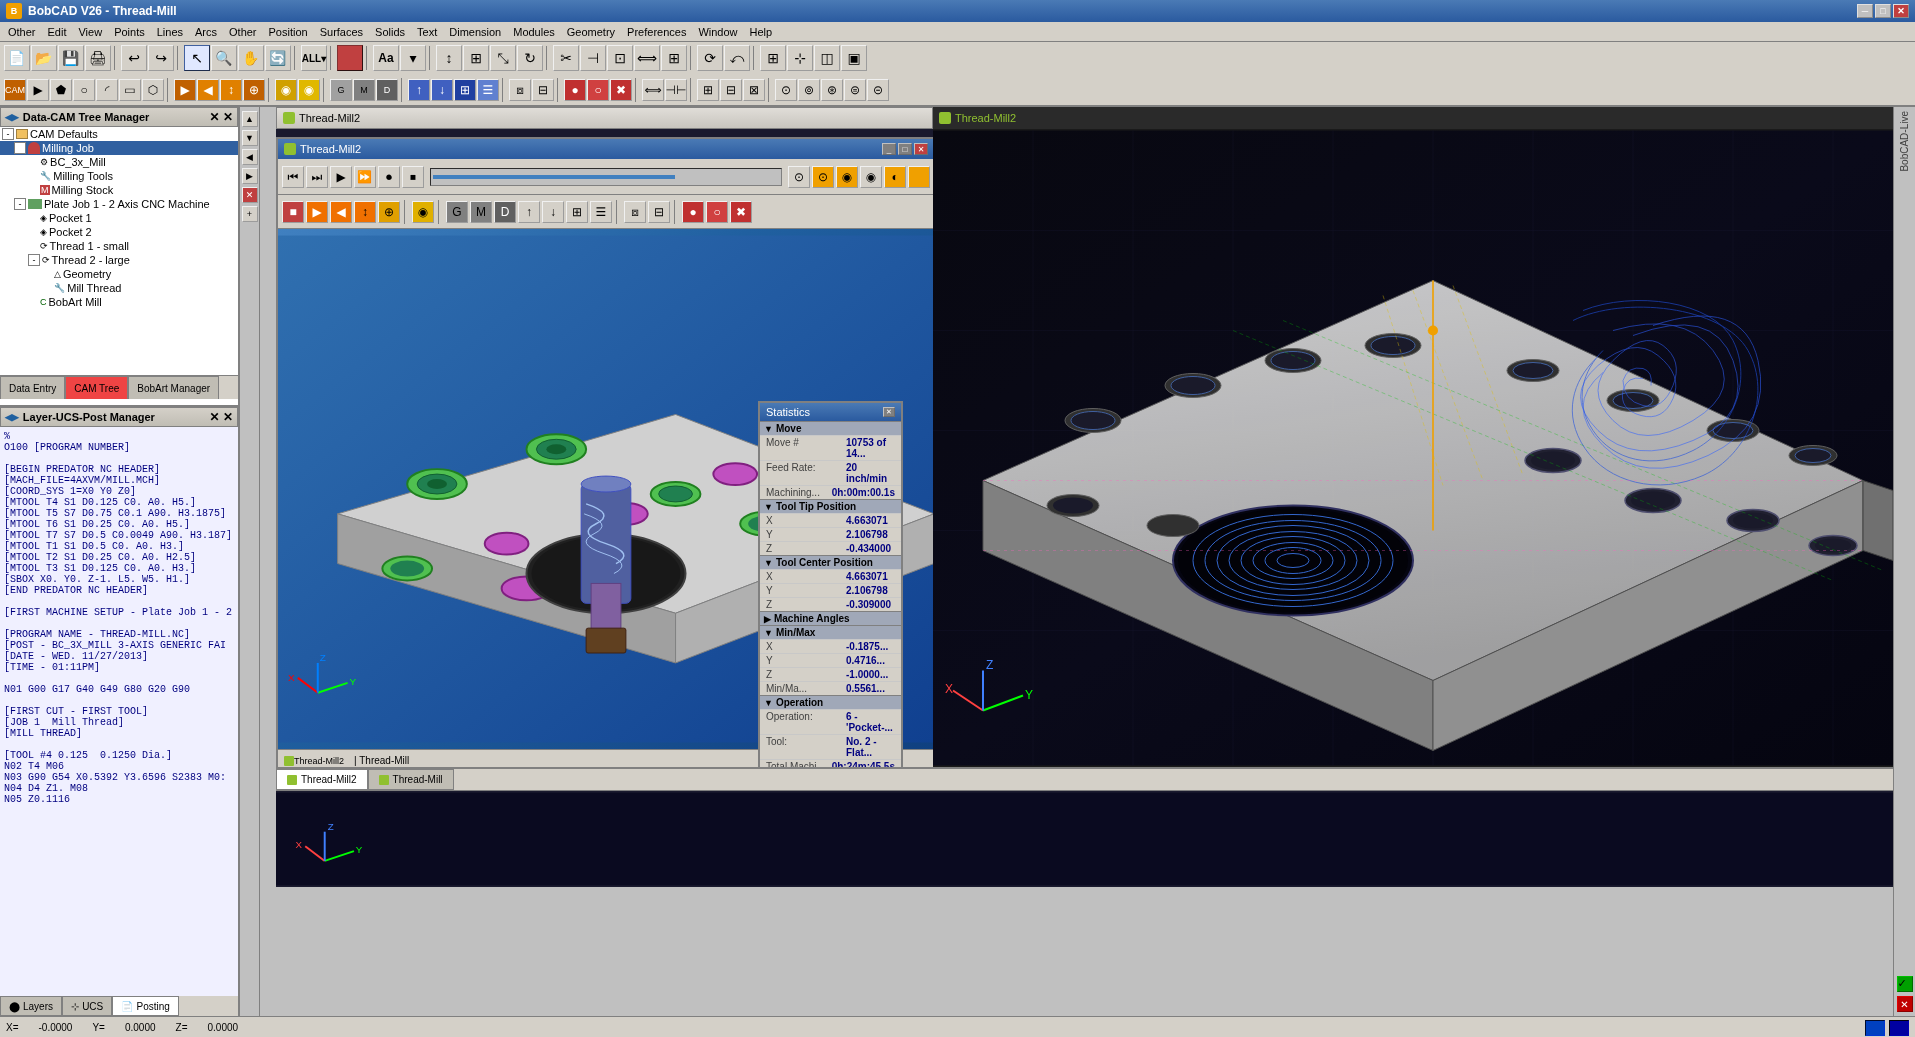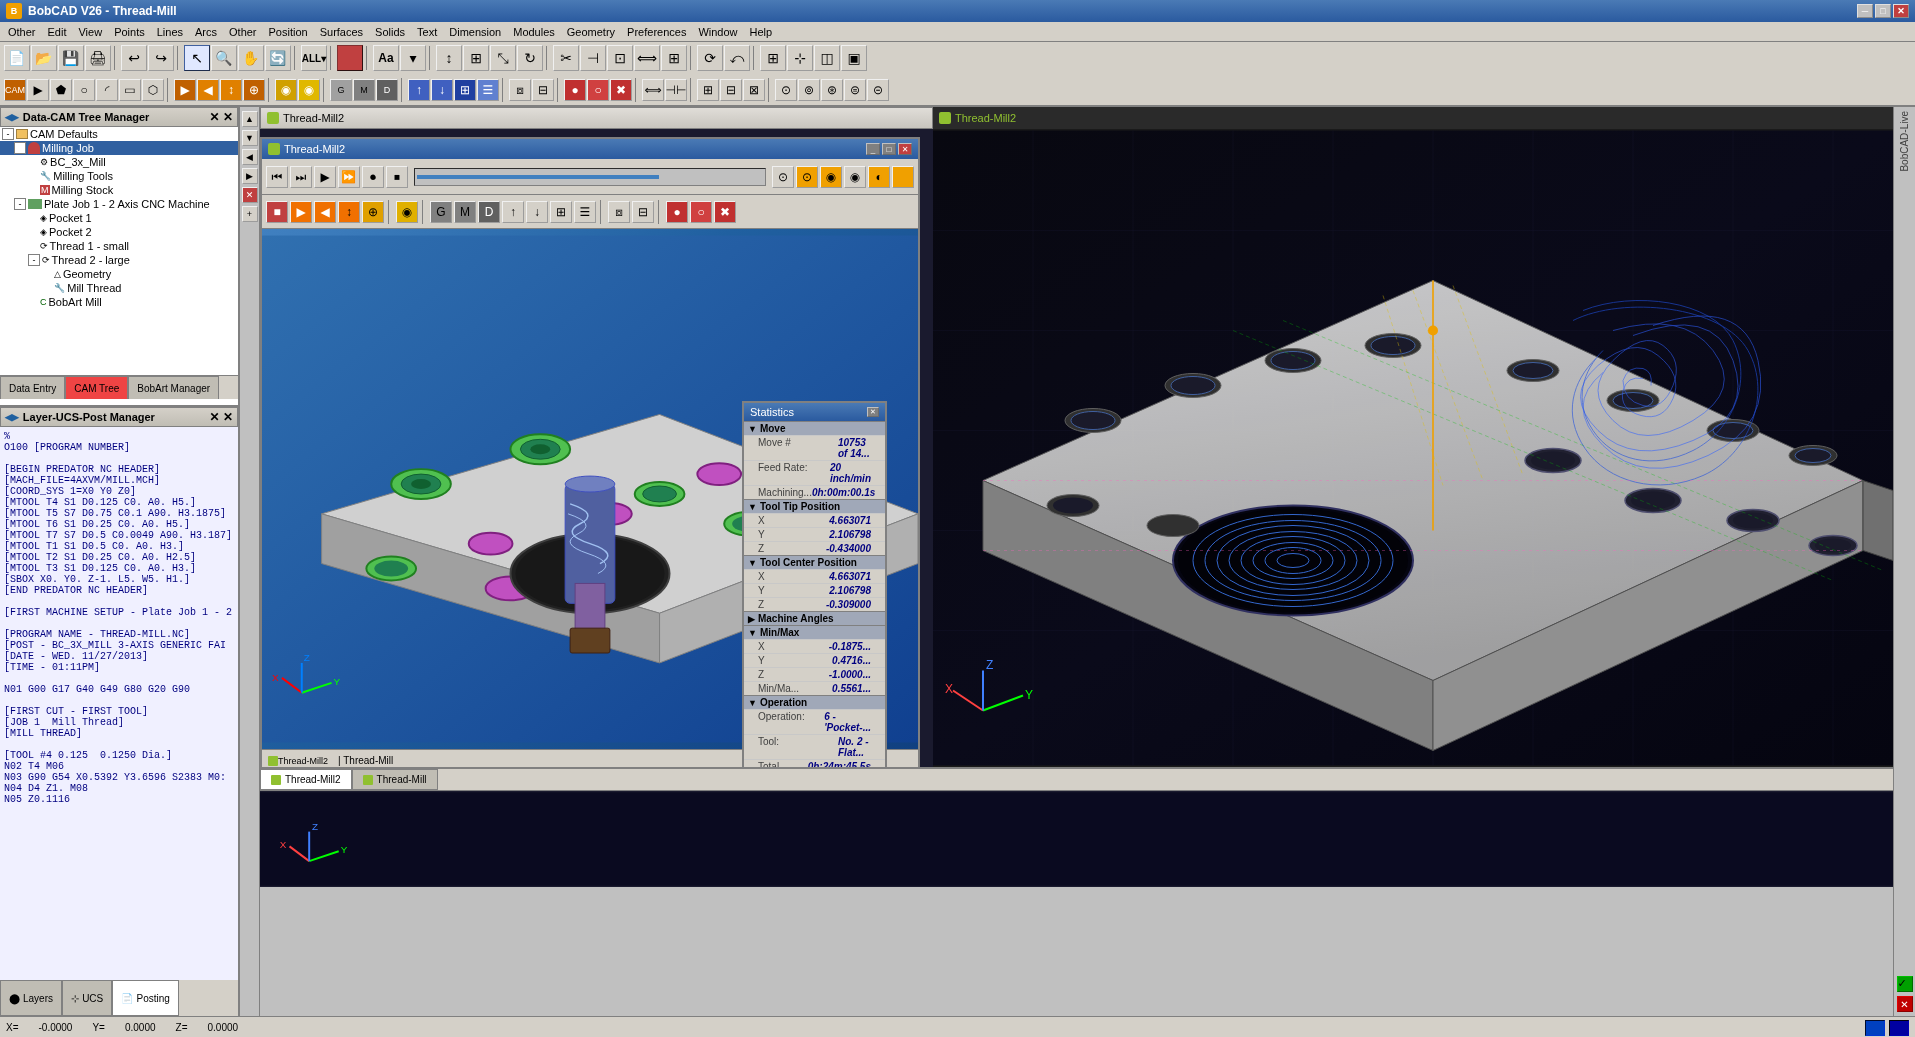--- a/index.html
+++ b/index.html
@@ -143,21 +143,21 @@
       font-family: 'Courier New', monospace;
       font-size: 10px;
       padding: 4px;
       background: #f0f0ff;
       color: #000080;
       white-space: pre;
     }
     .code-tabs {
       display: flex;
       background: #d4d0c8;
-      height: 36px;
+      height: 20px;
     }
     .code-tab {
       padding: 2px 8px;
       border: 1px solid #808080;
       background: #c0bdb4;
       cursor: pointer;
       font-size: 10px;
       display: flex; align-items: center;
     }
     .code-tab.active { background: white; }
@@ -180,20 +180,21 @@
       font-size: 9px;
       display: flex; align-items: center; justify-content: center;
       cursor: pointer;
     }
 
     
     .viewport-area {
       flex: 1;
       display: flex;
       flex-direction: column;
+      margin-left: 16px;
     }
 
     
     .viewport-top {
       height: 660px;
       display: flex;
       position: relative;
     }
 
     
@@ -297,25 +298,25 @@
       font-weight: bold;
       font-size: 10px;
       color: #000;
       border-top: 1px solid #808080;
       display: flex;
       align-items: center;
       gap: 3px;
     }
     .stats-row {
       display: flex;
-      padding: 1px 14px;
+      padding: 1px 6px;
       border-top: 1px solid #c8c8c8;
     }
     .stats-label { width: 80px; color: #404040; }
-    .stats-value { flex: 1; color: #000080; font-weight: bold; font-style: italic; }
+    .stats-value { flex: 1; color: #000080; font-weight: bold; }
     .stats-expand { font-size: 9px; cursor: pointer; }
 
     
     .viewport-right {
       width: 960px;
       background: #1a1a1a;
       position: relative;
       overflow: hidden;
     }
 

